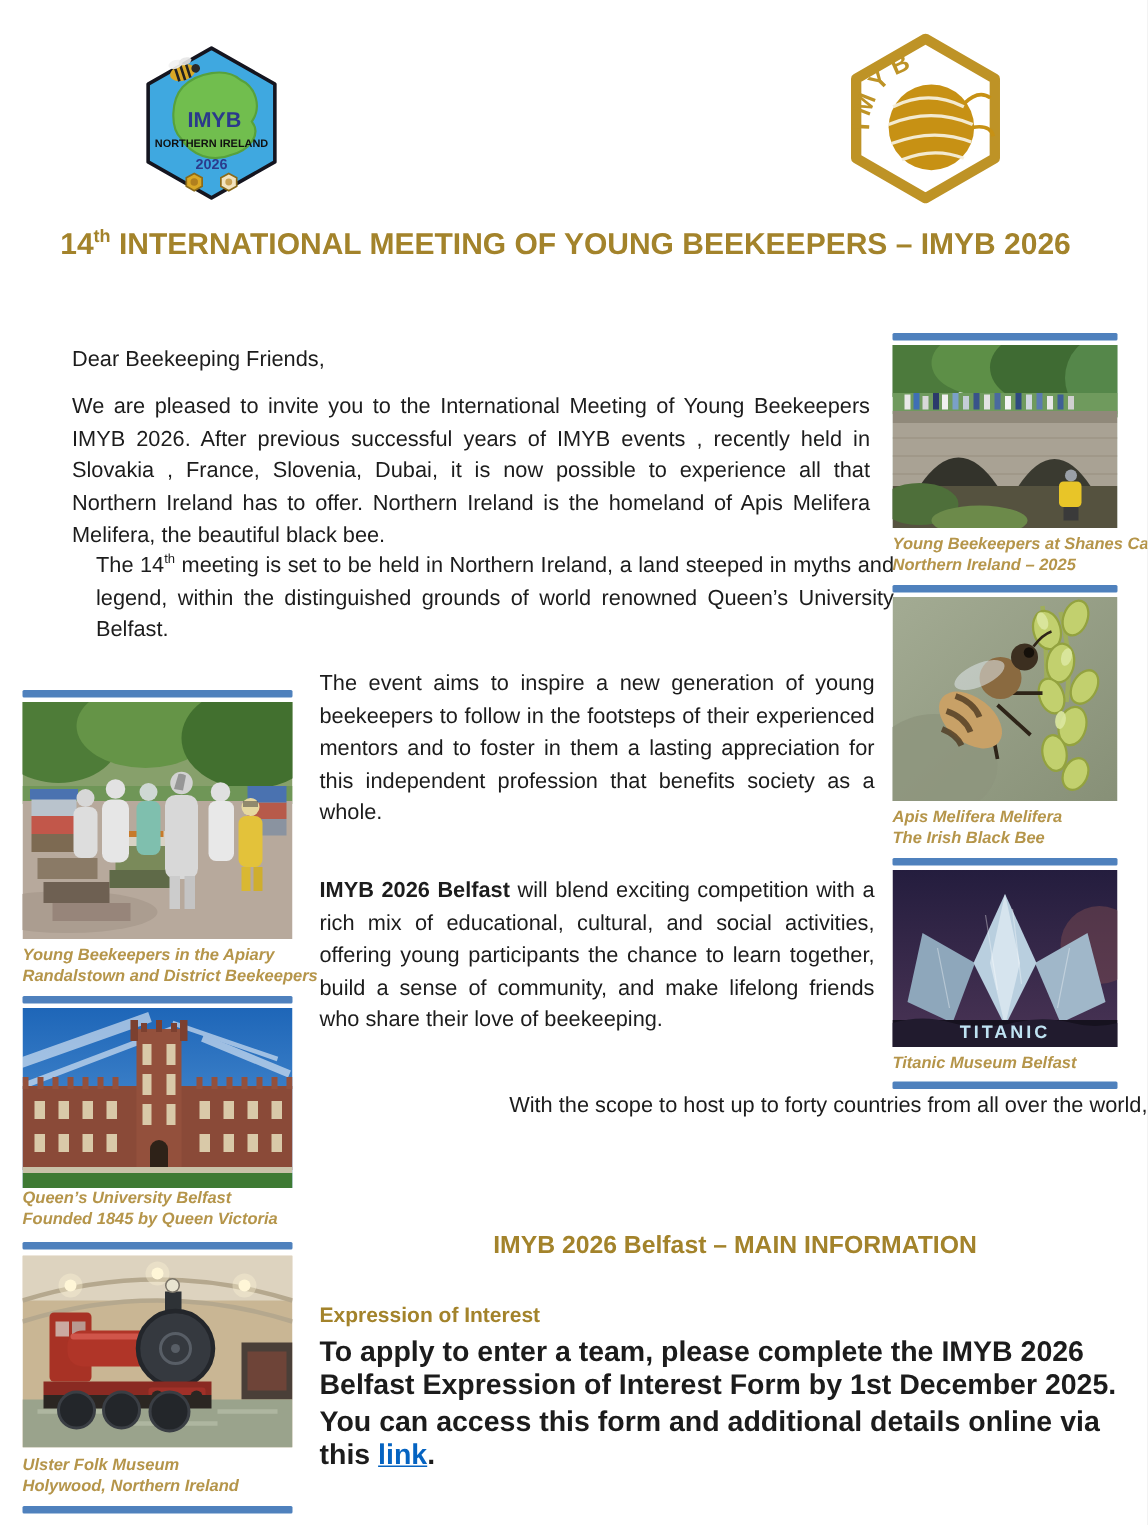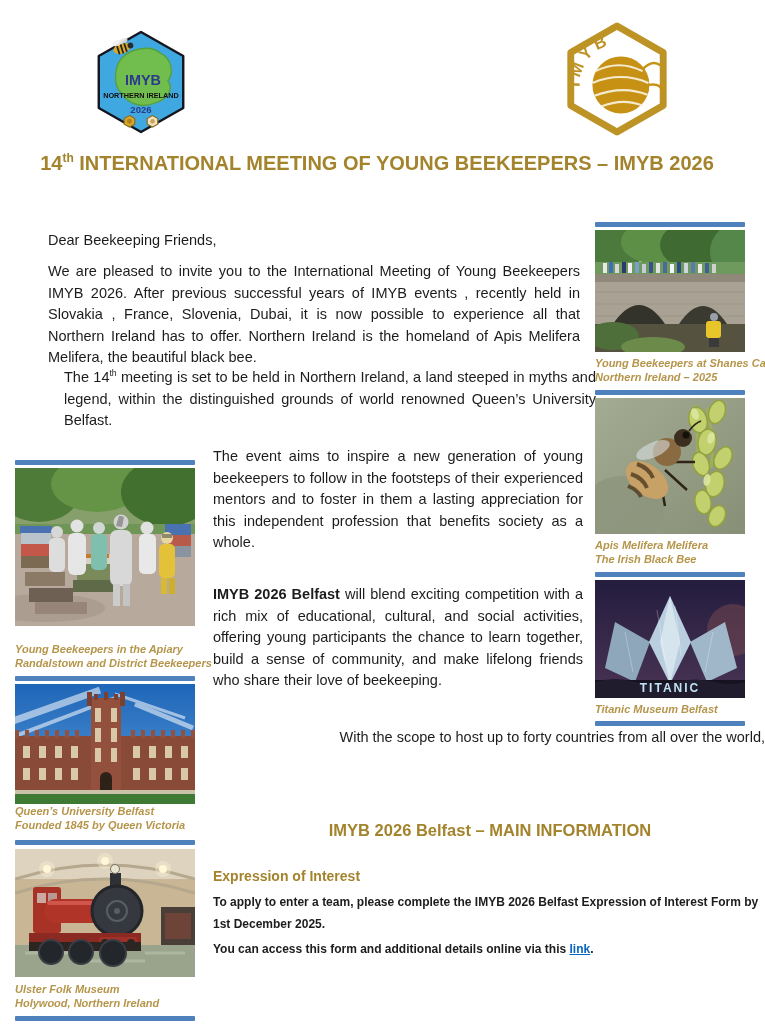--- a/index.html
+++ b/index.html
@@ -15,21 +15,21 @@
   .body-text b { font-weight:bold; }
   .salutation { font-size:14.5px; }
   .figcol { display:flex; flex-direction:column; }
   .bar { height:5px; background:#4F81BD; border-radius:1px; }
   .fig { line-height:0; }
   .fig svg { display:block; }
   .cap { font-style:italic; font-weight:600; font-size:11px; line-height:14px; color:#B5954A; }
   .cap div { white-space:nowrap; }
   .main-heading { width:550px; text-align:center; font-weight:bold; font-size:16.5px; color:#A3832B; }
   .sub-heading { font-weight:bold; font-size:14px; color:#A3832B; }
-  .bold-para { font-size:12px; line-height:22px; font-weight:bold; }
+  .bold-para { font-size:19px; line-height:22px; font-weight:bold; }
   .doc-link { color:#0563C1; font-weight:bold; text-decoration:underline; cursor:pointer; }
 </style>
 </head>
 <body>
 
 <div class="page">
 
   <div class="abs" style="left:93px; top:28px;">
     <svg width="96" height="108" viewBox="0 0 100 110">
       <polygon points="50,3 94,28 94,82 50,107 6,82 6,28" fill="#3FA8E0" stroke="#15151f" stroke-width="2.5" stroke-linejoin="round"></polygon>
@@ -280,21 +280,21 @@
           <g>
               <circle cx="152" cy="70" r="6" fill="#e6d8a0"></circle>
               <path d="M147,66 h10 v4 h-10 Z" fill="#3a3a3a" opacity="0.5"></path>
               <rect x="144" y="76" width="16" height="34" rx="5" fill="#e3c23a"></rect>
               <rect x="146" y="110" width="6" height="16" fill="#d9b832"></rect>
               <rect x="154" y="110" width="6" height="16" fill="#cfae2e"></rect>
             </g>
         </g>
       </svg>
     </div>
-    <div class="cap" style="margin-top:16px;">
+    <div class="cap" style="margin-top:4px;">
       <div>Young Beekeepers in the Apiary</div>
       <div>Randalstown and District Beekeepers</div>
     </div>
     <div class="bar" style="margin-top:6px;"></div>
 
     <div class="fig" style="margin-top:3px;">
       <svg width="180" height="120" viewBox="0 0 180 120">
         <defs>
           <linearGradient id="quSky" x1="0" y1="0" x2="0" y2="1">
             <stop offset="0" stop-color="#1e66b8"></stop>

